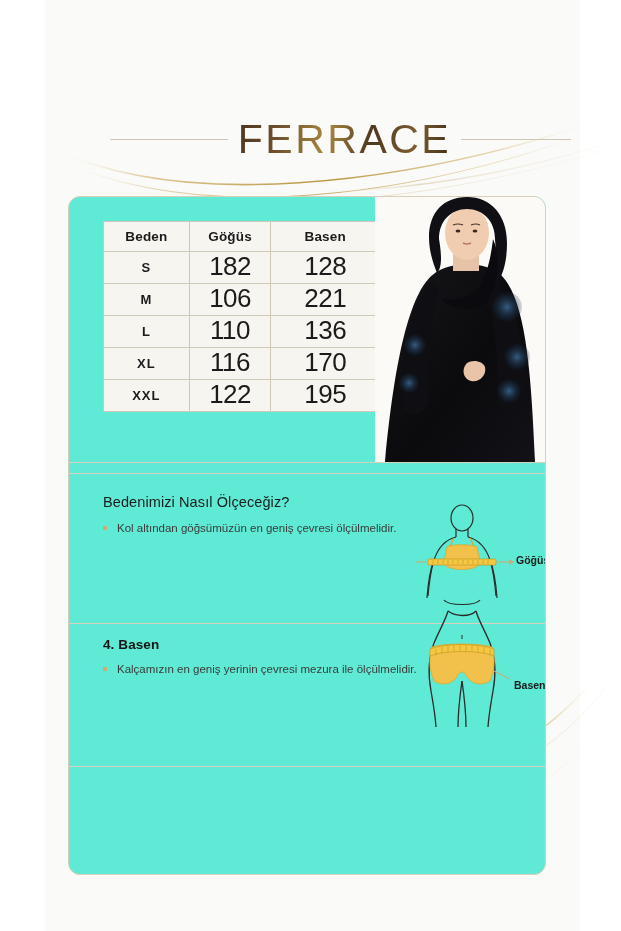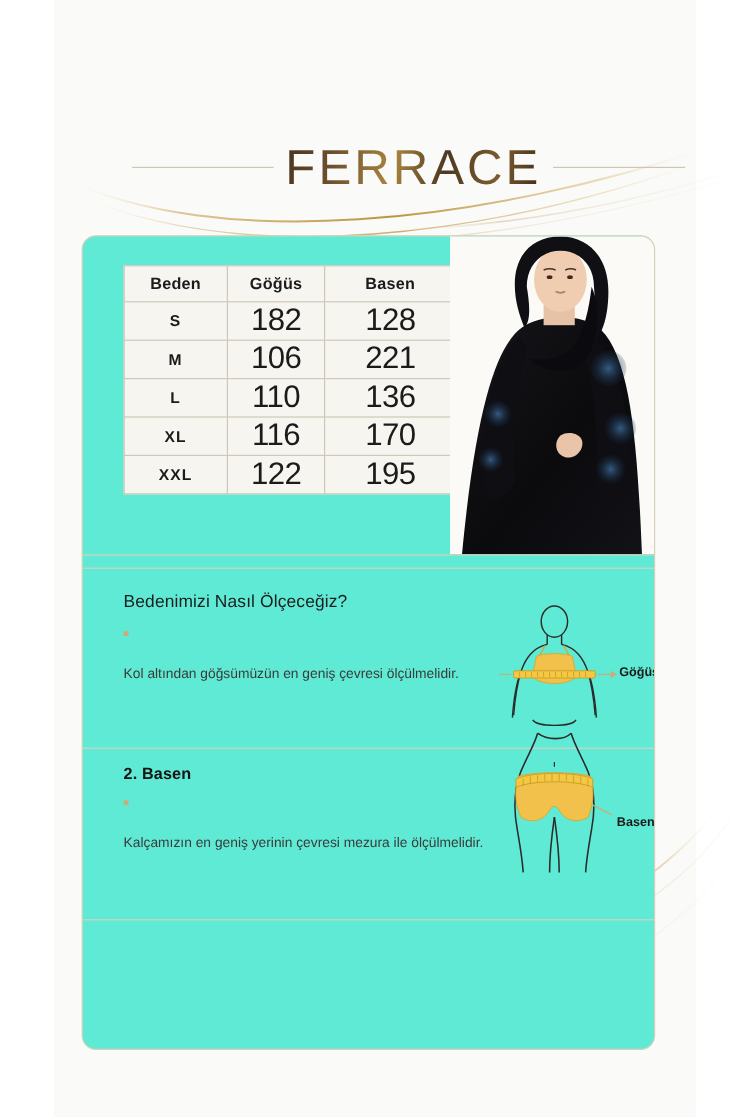--- a/index.html
+++ b/index.html
@@ -119,21 +119,21 @@
     position: absolute; left: 34px; top: 285px;
     font-size: 14.5px; font-weight: 400; color: #1d1d1d;
     letter-spacing: .1px;
     margin-top: 12px;
   }
   .sec { position: absolute; left: 34px; width: 330px; }
   .sec-h {
     font-size: 13.5px; font-weight: 700; color: #141414;
     margin-bottom: 9px; letter-spacing: .1px;
   }
-  .bullet-row { display: flex; gap: 24px; align-items: flex-start; flex-direction: column; }
+  .bullet-row { display: flex; gap: 10px; align-items: flex-start; }
   .bullet-dot {
     width: 4px; height: 4px; background: #c9ad78; margin-top: 6px; flex: 0 0 auto;
   }
   .bullet-text {
     font-size: 11.5px; line-height: 1.55; color: #3b3b3b;
   }
 
   
   .diagram { position: absolute; }
   .dlabel {
@@ -317,21 +317,21 @@
         <path d="M84,58 L100,58" stroke="#c9ad78" stroke-width="1.2"></path>
         <path d="M100,58 l-5,-3 v6 Z" fill="#c9ad78"></path>
         <path d="M12,58 L2,58" stroke="#c9ad78" stroke-width="1.2"></path>
       </svg>
       <div class="dlabel" style="left:102px; top:50px;">Göğüs</div>
     </div>
 
     <div class="rule-a" style="top:426px;"></div>
 
     <div class="sec" style="top:440px;">
-      <div class="sec-h">2. Basen</div>
+      <div class="sec-h">4. Basen</div>
       <div class="bullet-row">
         <span class="bullet-dot"></span>
         <span class="bullet-text">Kalçamızın en geniş yerinin çevresi mezura ile ölçülmelidir.</span>
       </div>
     </div>
 
     <div class="diagram" style="left:345px; top:412px; width:135px; height:122px;">
       <svg width="135" height="122" viewBox="0 0 135 122">
         <g stroke="#2b2b2b" stroke-width="1.3" fill="none">
 

